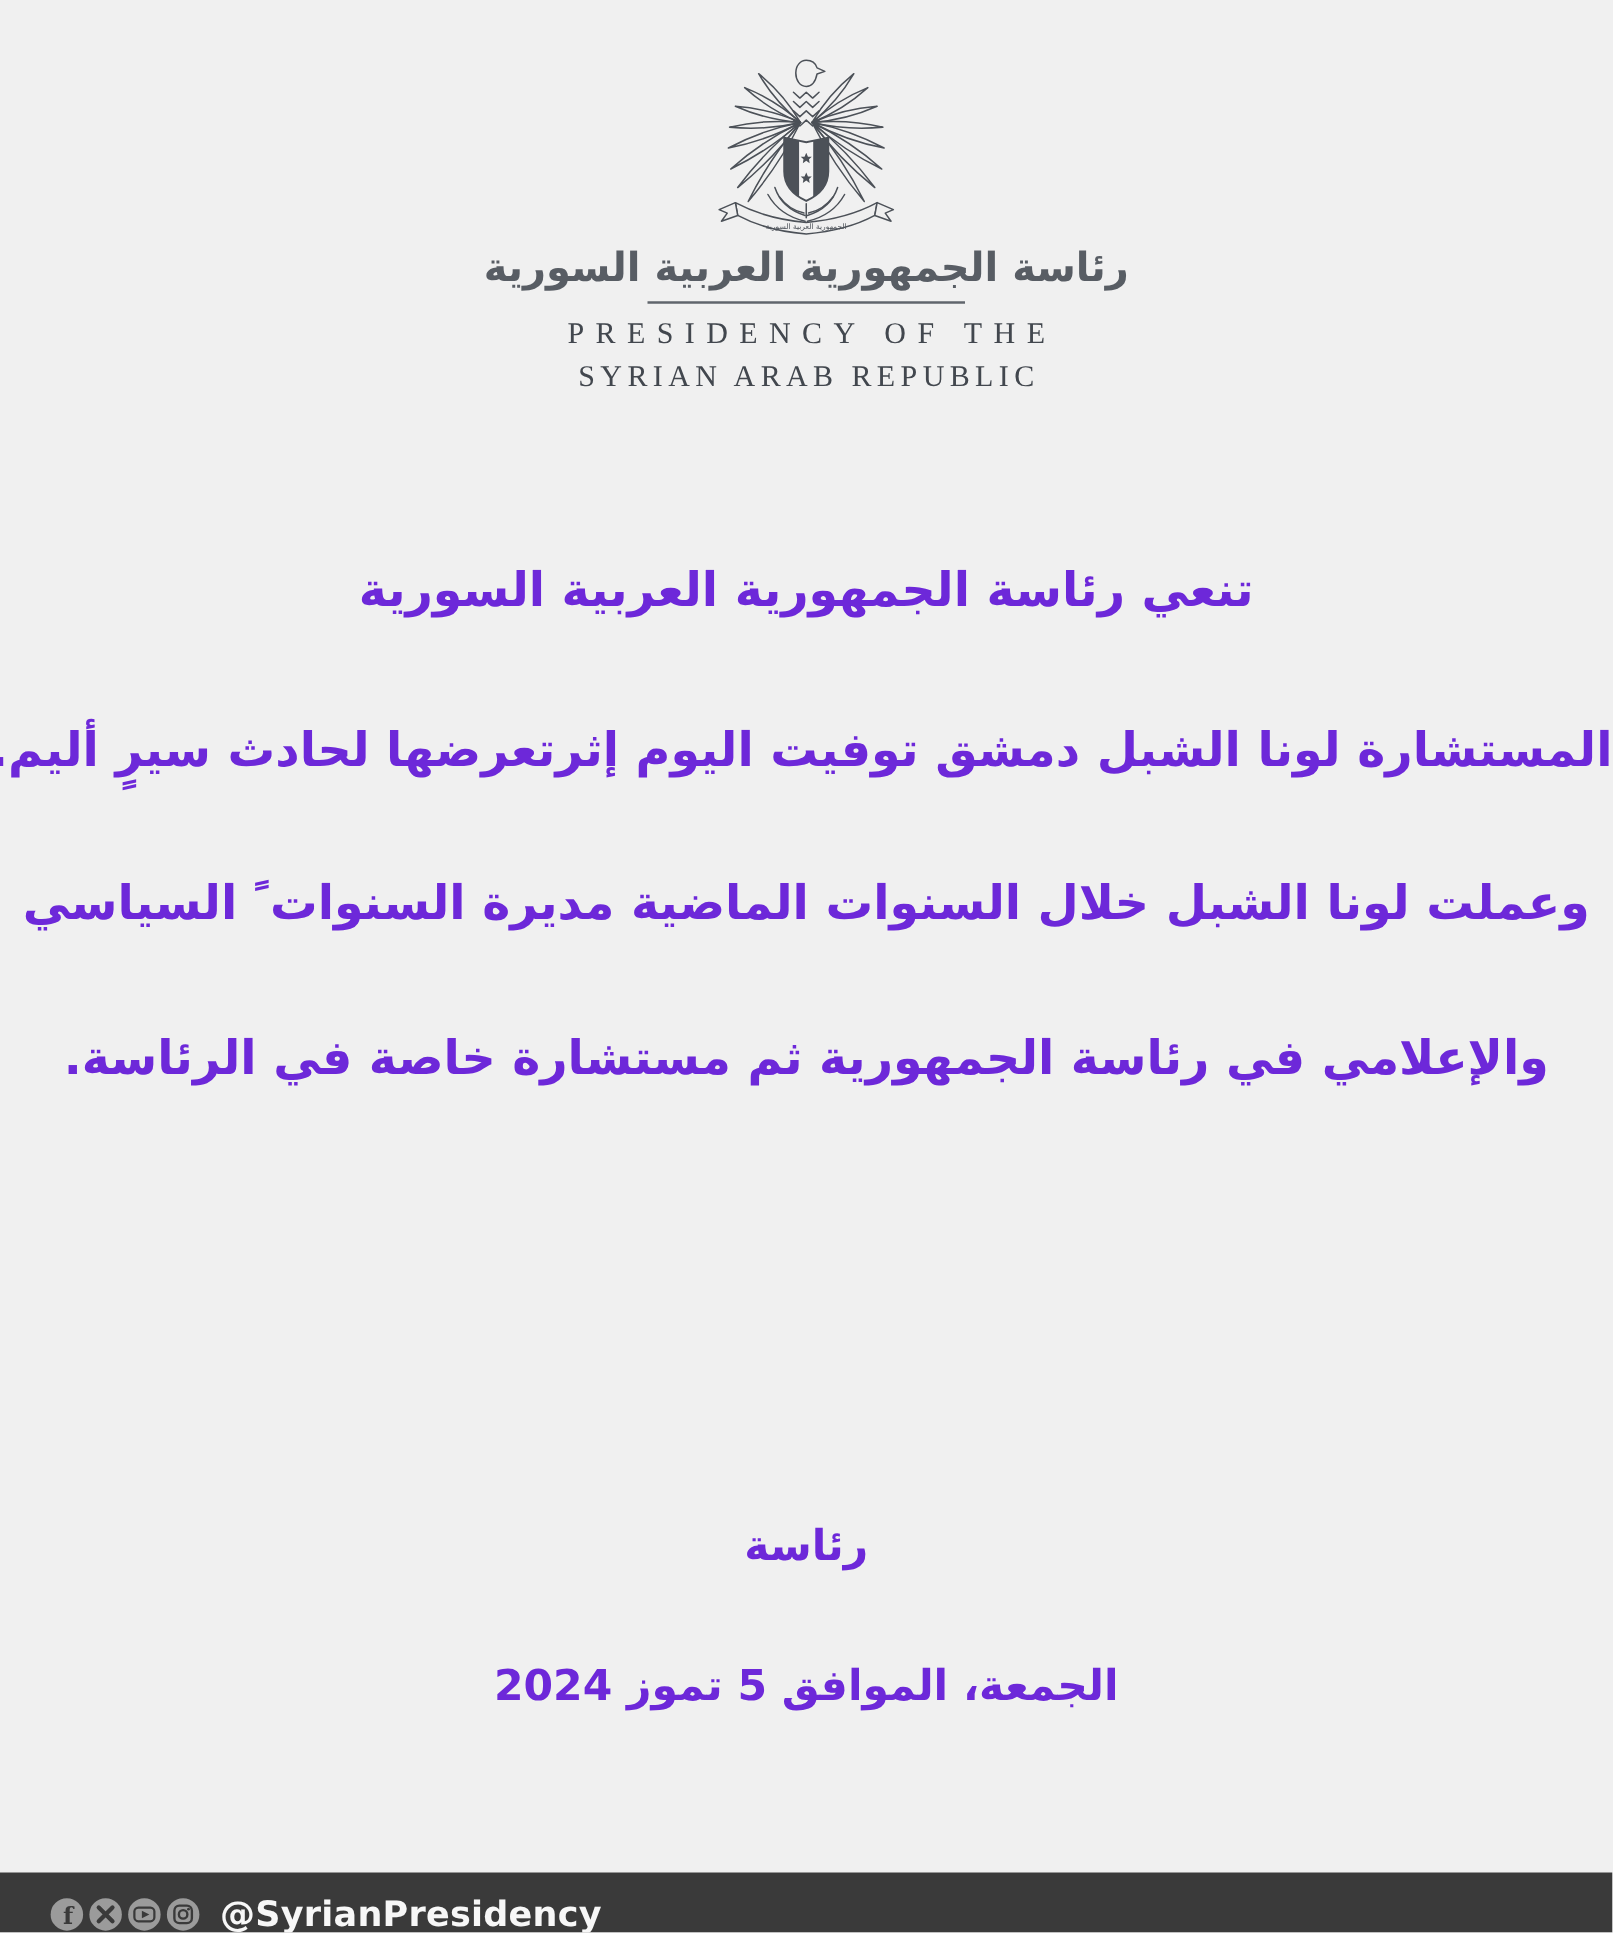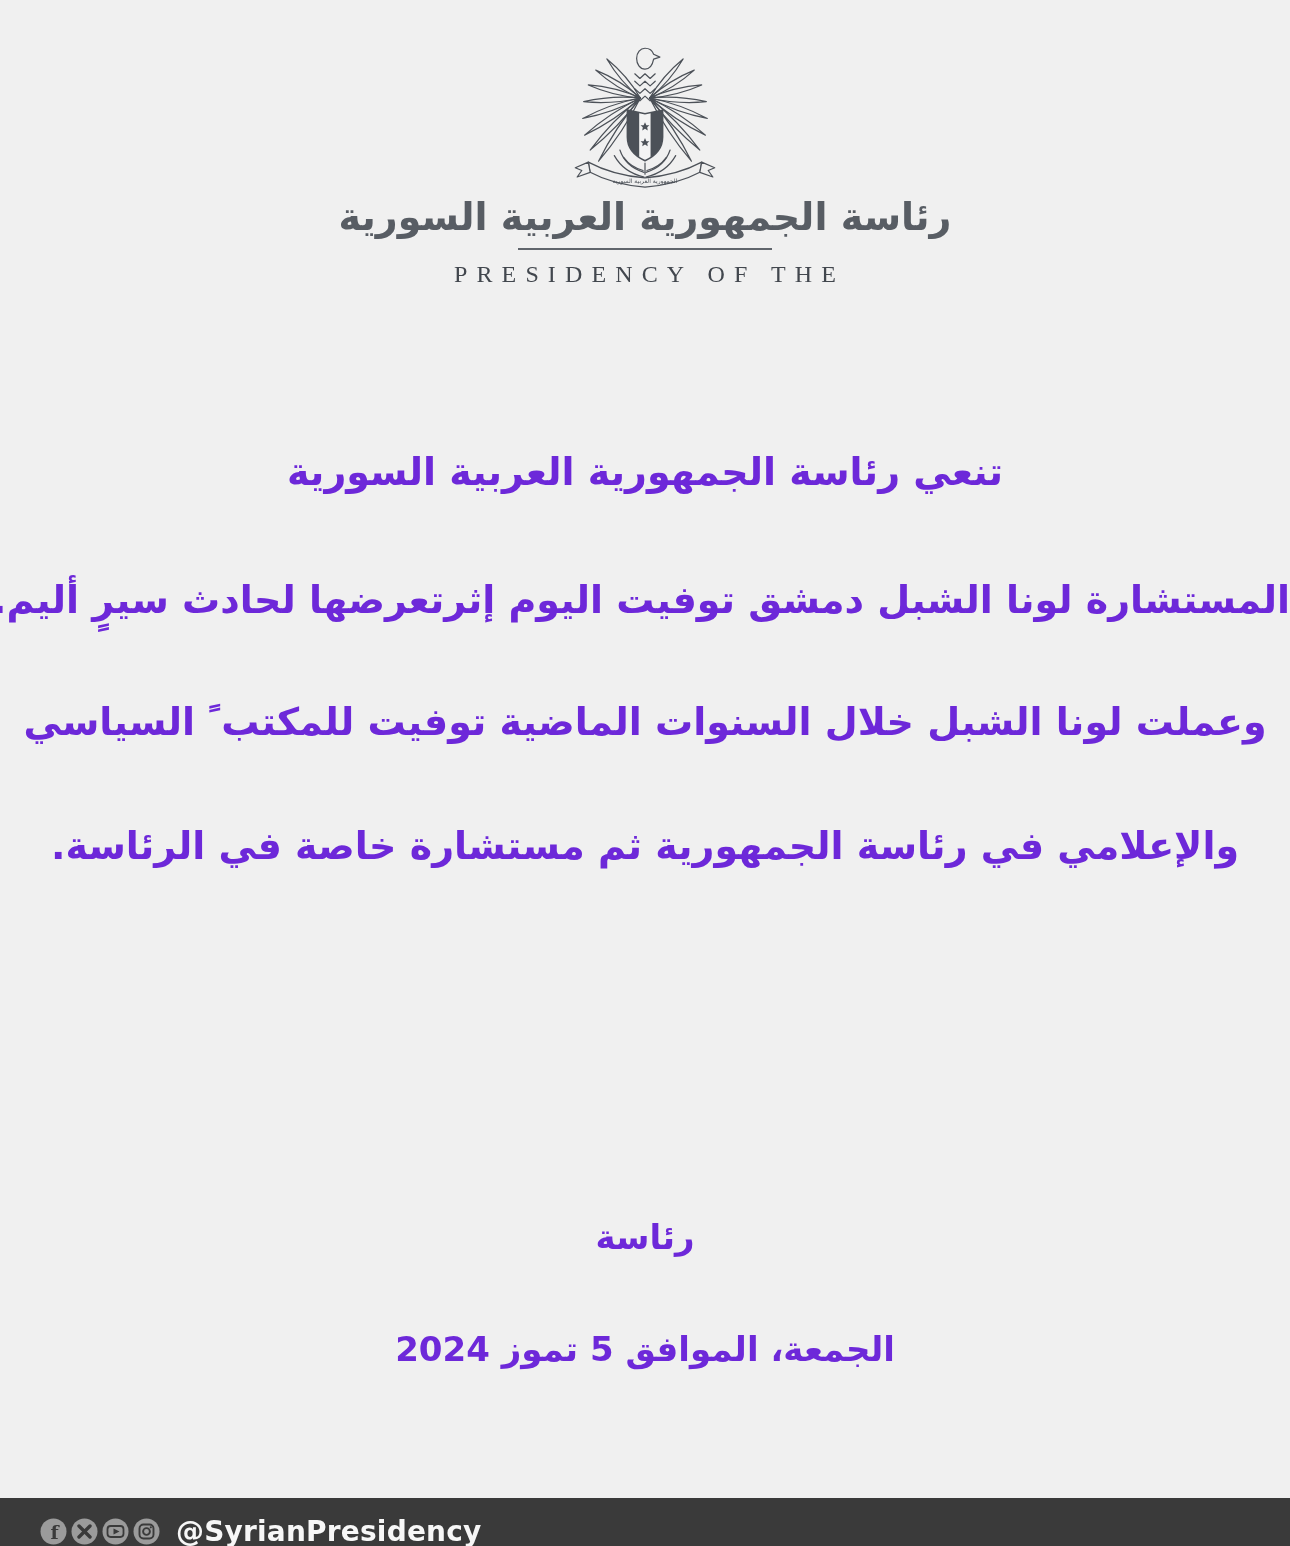--- a/index.html
+++ b/index.html
@@ -15,21 +15,21 @@
   
   .header {
     position: absolute; top: 44px; left: 0; right: 0;
     text-align: center;
   }
   .emblem-wrap { line-height: 0; }
   .emblem-wrap svg { width: 158px; height: 147px; }
 
   .org-ar {
     margin: 6px auto 0 auto;
-    font-size: 38px;
+    font-size: 32px;
     font-weight: 700;
     color: #585d64;
     direction: rtl;
     letter-spacing: 0;
     line-height: 1.1;
   }
   .divider {
     width: 254px;
     border: none;
     border-top: 2px solid #60656c;
@@ -164,27 +164,28 @@
         </g>
       </svg>
     </div>
 
     <div class="org-ar" dir="rtl" lang="ar">رئاسة الجمهورية العربية السورية</div>
 
     <hr class="divider">
 
     <div class="org-en">
       <div class="en1">PRESIDENCY OF THE</div>
+      <div class="en2">SYRIAN ARAB REPUBLIC</div>
     </div>
   </div>
 
   <div class="statement-layer">
     <p class="st-line st-l1" lang="ar">تنعي رئاسة الجمهورية العربية السورية</p>
     <p class="st-line st-l2" lang="ar">المستشارة لونا الشبل دمشق توفيت اليوم إثرتعرضها لحادث سيرٍ أليم.</p>
-    <p class="st-line st-l3" lang="ar">وعملت لونا الشبل خلال السنوات الماضية توفيت للمكتب ً السياسي</p>
+    <p class="st-line st-l3" lang="ar">وعملت لونا الشبل خلال السنوات الماضية مديرة السنوات ً السياسي</p>
     <p class="st-line st-l4" lang="ar">والإعلامي في رئاسة الجمهورية ثم مستشارة خاصة في الرئاسة.</p>
     <p class="st-line st-city" lang="ar">رئاسة</p>
     <p class="st-line st-date" lang="ar">الجمعة، الموافق 5 تموز 2024</p>
   </div>
 
   <div class="footer">
     <div class="footer-row">
 
       <svg class="soc-icon" viewBox="0 0 27 27" xmlns="http://www.w3.org/2000/svg">
         <circle cx="13.5" cy="13.5" r="13" fill="#9b9b9b"></circle>

